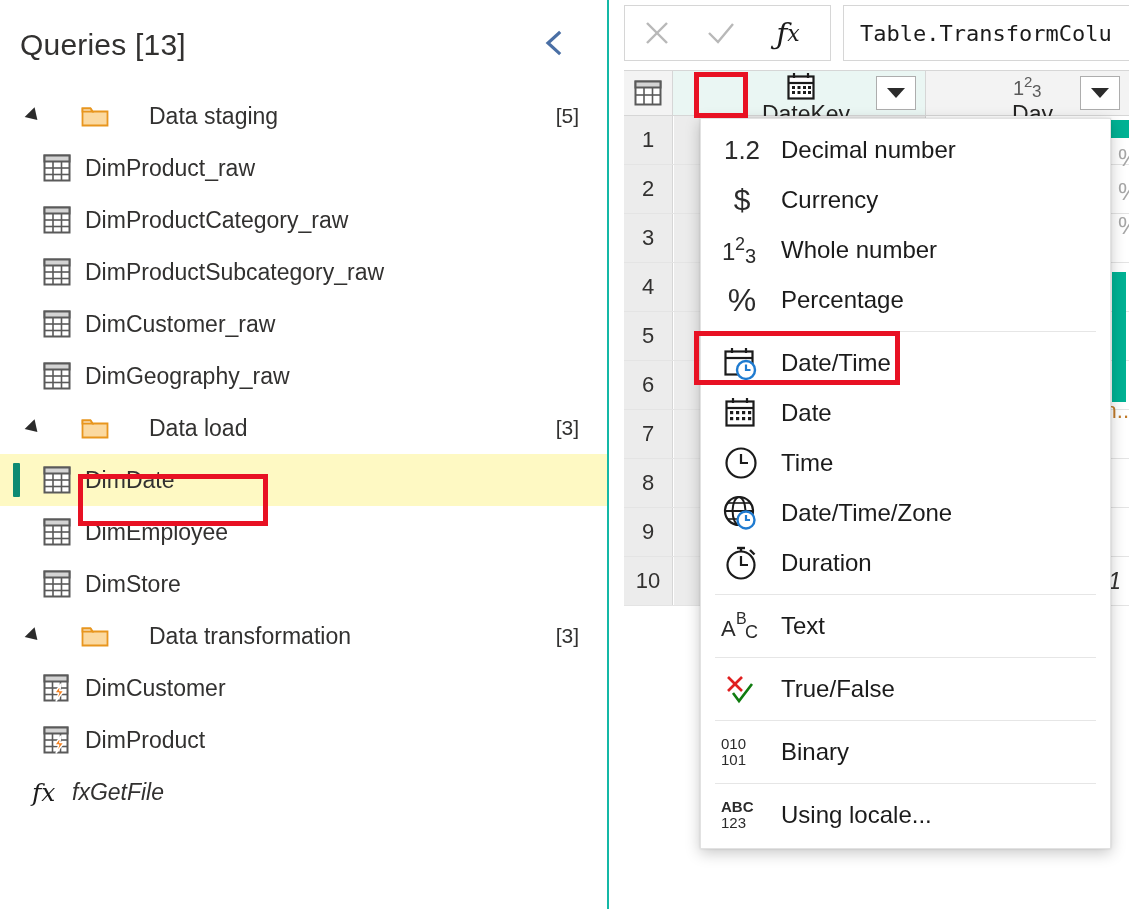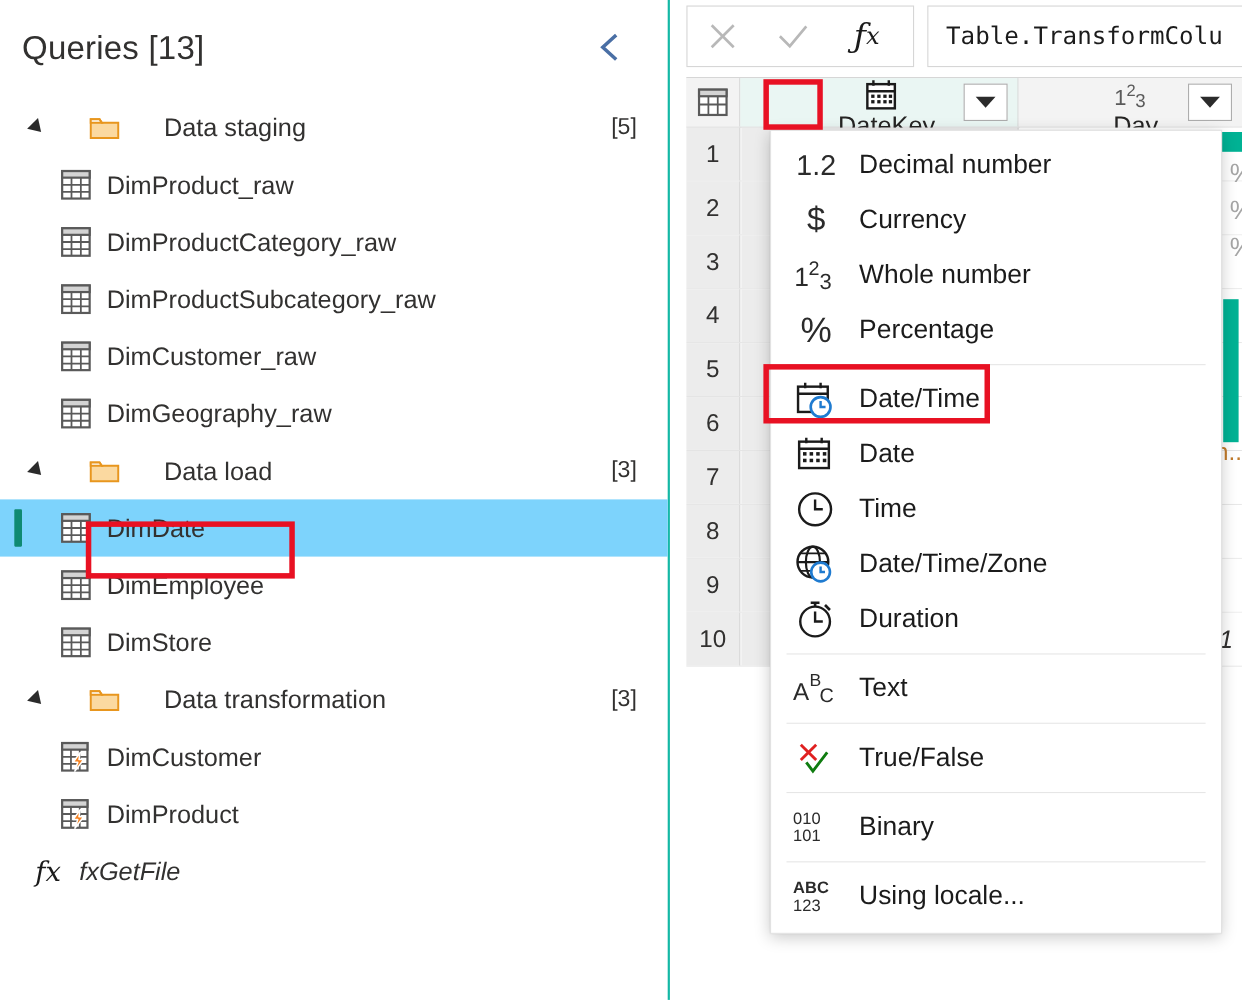--- a/index.html
+++ b/index.html
@@ -50,23 +50,23 @@
   }
   .folder-ico { flex: 0 0 auto; width: 28px; height: 24px; margin-right: 12px; }
   .group-label { font-size: 23px; color: #323130; white-space: nowrap; }
   .group-count {
     position: absolute; right: 28px; top: 50%; transform: translateY(-50%);
     font-size: 21px; color: #323130;
   }
 
   .item-row {
     position: relative; height: 52px; display: flex; align-items: center;
-    padding-left: 55px; box-sizing: border-box; cursor: pointer;
-  }
-  .item-row.selected { background: #7dd3fc; }
+    padding-left: 43px; box-sizing: border-box; cursor: pointer;
+  }
+  .item-row.selected { background: #fef9c3; }
   .sel-bar {
     position: absolute; left: 13px; top: 9px; width: 7px; height: 34px;
     background: #0f8a72; border-radius: 1px;
   }
   .tbl-ico { flex: 0 0 auto; width: 28px; height: 30px; margin-right: 14px; }
   .fx-ico  { flex: 0 0 auto; width: 32px; height: 30px; margin-right: 10px; }
   .item-label { font-size: 23px; color: #323130; white-space: nowrap; }
   .item-label.italic { font-style: italic; }
 
   .item-row.fx { padding-left: 30px; }

